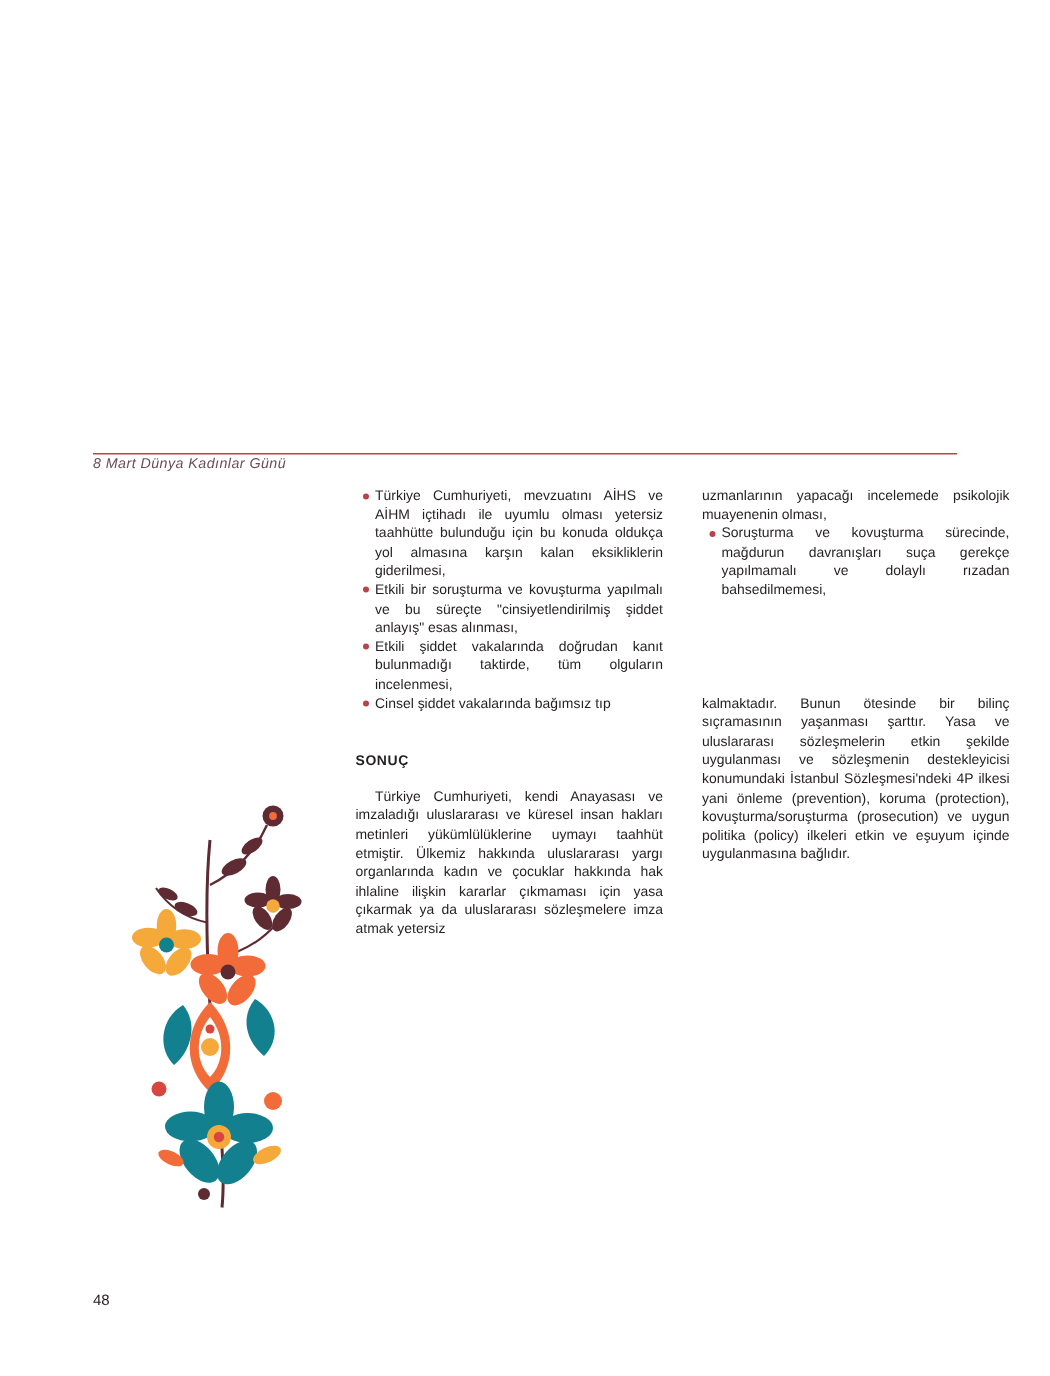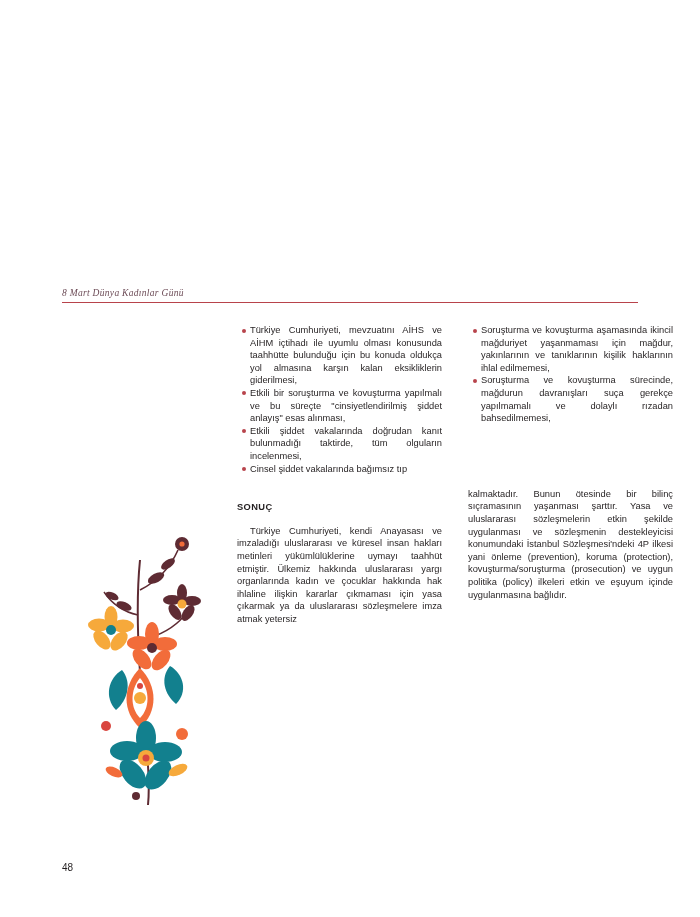--- a/index.html
+++ b/index.html
@@ -25,22 +25,22 @@
   .running-head {
     position: absolute;
     left: 62px;
     top: 288px;
     width: 576px;
     height: 20px;
   }
   .running-head .rh-text {
     position: absolute;
     left: 0;
-    top: 0;
-    font-family: Liberation Serif, serif;
+    top: 16px;
+    font-family: Liberation Sans, sans-serif;
     font-style: italic;
     font-size: 9.5px;
     letter-spacing: 0.3px;
     color: #6d4c57;
     white-space: nowrap;
     text-align: right;
   }
   .running-head .rh-rule {
     position: absolute;
     left: 0;
@@ -120,36 +120,36 @@
 <body>
 
 <div class="page">
 
   <div class="running-head">
     <div class="rh-text">8 Mart Dünya Kadınlar Günü</div>
     <div class="rh-rule"></div>
   </div>
 
   <div class="col col-left">
-    <p class="bullet-para">Türkiye Cumhuriyeti, mevzuatını AİHS ve AİHM içtihadı ile uyumlu olması konusunda taahhütte bulunduğu için bu konuda oldukça yol almasına karşın kalan eksikliklerin giderilmesi,</p>
+    <p class="bullet-para">Türkiye Cumhuriyeti, mevzuatını AİHS ve AİHM içtihadı ile uyumlu olması yetersiz taahhütte bulunduğu için bu konuda oldukça yol almasına karşın kalan eksikliklerin giderilmesi,</p>
     <p class="bullet-para">Etkili bir soruşturma ve kovuşturma yapılmalı ve bu süreçte "cinsiyetlendirilmiş şiddet anlayış" esas alınması,</p>
     <p class="bullet-para">Etkili şiddet vakalarında doğrudan kanıt bulunmadığı taktirde, tüm olguların incelenmesi,</p>
     <p class="bullet-para">Cinsel şiddet vakalarında bağımsız tıp</p>
 
     <div class="gap-sonuc"></div>
 
     <p class="section-title">SONUÇ</p>
 
     <div class="gap-small"></div>
 
     <p class="indent-para">Türkiye Cumhuriyeti, kendi Anayasası ve imzaladığı uluslararası ve küresel insan hakları metinleri yükümlülüklerine uymayı taahhüt etmiştir. Ülkemiz hakkında uluslararası yargı organlarında kadın ve çocuklar hakkında hak ihlaline ilişkin kararlar çıkmaması için yasa çıkarmak ya da uluslararası sözleşmelere imza atmak yetersiz</p>
   </div>
 
   <div class="col col-right">
-    <p class="bullet-para">Soruşturma ve kovuşturma aşamasında ikincil mağduriyet yaşanmaması için mağdur, yakınlarının ve tanıklarının kişilik haklarının ihlal edilmemesi,</p>
+    <p class="para">uzmanlarının yapacağı incelemede psikolojik muayenenin olması,</p>
     <p class="bullet-para">Soruşturma ve kovuşturma sürecinde, mağdurun davranışları suça gerekçe yapılmamalı ve dolaylı rızadan bahsedilmemesi,</p>
 
     <div style="height:63px"></div>
 
     <p class="para">kalmaktadır. Bunun ötesinde bir bilinç sıçramasının yaşanması şarttır. Yasa ve uluslararası sözleşmelerin etkin şekilde uygulanması ve sözleşmenin destekleyicisi konumundaki İstanbul Sözleşmesi'ndeki 4P ilkesi yani önleme (prevention), koruma (protection), kovuşturma/soruşturma (prosecution) ve uygun politika (policy) ilkeleri etkin ve eşuyum içinde uygulanmasına bağlıdır.</p>
   </div>
 
   <div class="floral">
     <svg viewBox="0 0 150 290" width="150" height="290" xmlns="http://www.w3.org/2000/svg">
 

